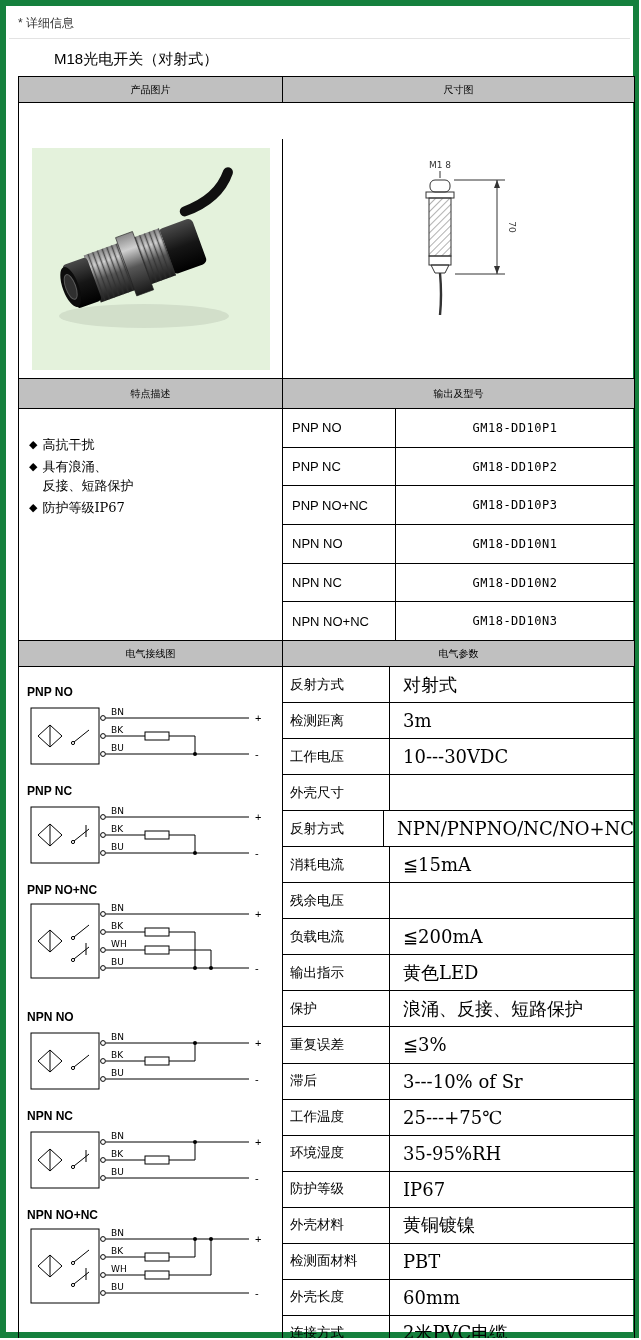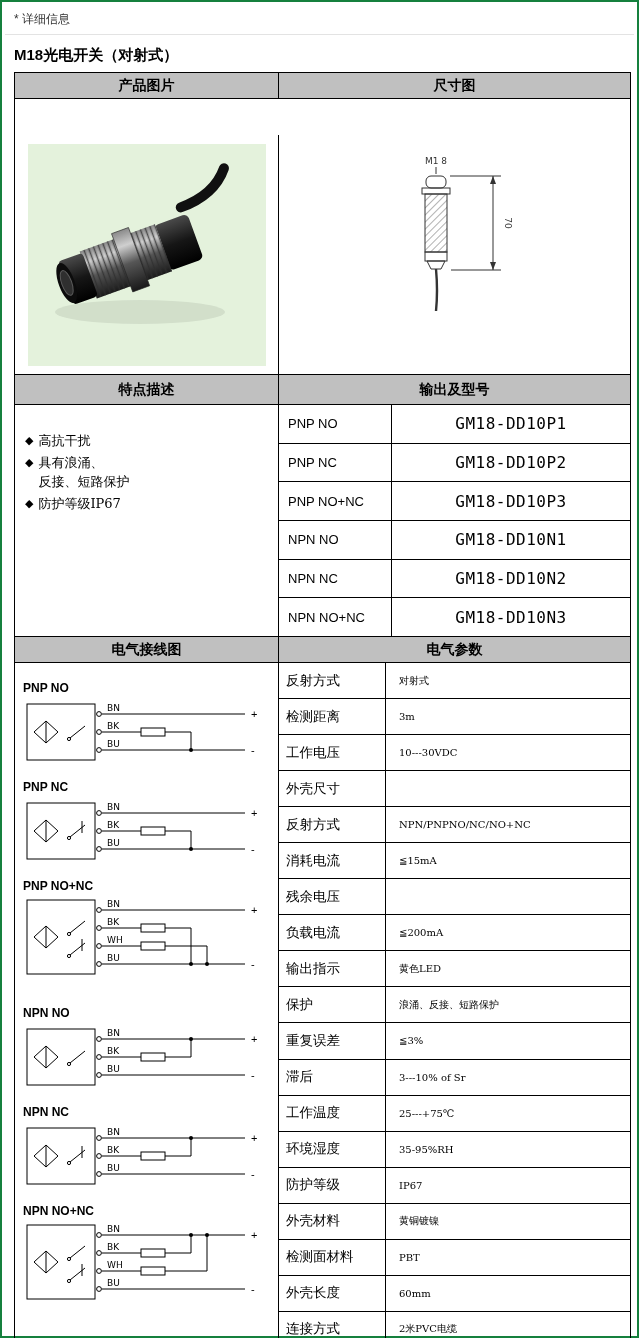--- a/index.html
+++ b/index.html
@@ -1,51 +1,51 @@
 <!DOCTYPE html>
 <html style="--header-bg: #c0c0c0; --photo-bg: #e4f2dc; --border: #000000;"><head>
 <meta charset="utf-8">
 <style>
   :root { --header-bg:#c0c0c0; --photo-bg:#e4f2dc; --border:#000000; }
   * { box-sizing:border-box; margin:0; padding:0; }
   body { margin:0; background:#fff; }
-  .page { width:639px; height:1338px; border:2px solid #15803d; background:#fff;
+  .page { width:639px; height:1338px; border:6px solid #15803d; background:#fff;
           font-family:"Liberation Sans","DejaVu Sans",sans-serif; color:#000; }
   .note { font-size:12px; color:#333; padding:9px 12px 6px; }
   .divider { border-top:1px solid #e3e3e3; margin:0 3px; }
-  .title { font-size:15px; font-weight:bold; padding:11px 0 7px 12px; }
+  .title { font-size:15px; font-weight:normal; padding:11px 0 7px 12px;margin-left:36px; }
   .tbl { width:617px; margin-left:12px; border:1px solid var(--border); }
   .row { display:flex; border-bottom:1px solid var(--border); }
   .row:last-child { border-bottom:none; }
   .lcol { width:264px; border-right:1px solid var(--border); }
   .rcol { width:351px; }
   .hdr-cell { background:var(--header-bg); display:flex; align-items:center; justify-content:center;
-              font-weight:bold; font-size:14px; }
+              font-weight:normal; font-size:10px; }
   .photo-cell, .dim-cell { display:flex; align-items:center; justify-content:center; overflow:hidden;margin-top:36px; }
   
   .features-cell { padding:26px 8px 0 10px; font-family:"DejaVu Serif","Liberation Serif",serif;
                    font-size:13px; line-height:1.5; }
   .feature-item { display:flex; margin-bottom:2px; }
   .bullet { margin-right:5px; font-size:11px; padding-top:2px; }
   .feature-text { white-space:pre-line; }
   
   .models-cell { display:flex; flex-direction:column; }
   .model-row { flex:1; display:flex; border-bottom:1px solid var(--border); }
   .model-row:last-child { border-bottom:none; }
   .model-type { width:112px; display:flex; align-items:center; padding-left:9px; font-size:13px; }
   .model-num { flex:1; border-left:1px solid var(--border); display:flex; align-items:center;
                justify-content:center; font-family:"DejaVu Sans Mono","Liberation Mono",monospace;
-               font-size:16px; letter-spacing:0.5px; }
+               font-size:12px; letter-spacing:0.5px; }
   
   .params-cell { display:flex; flex-direction:column; font-family:"DejaVu Serif","Liberation Serif",serif; }
   .param-row { flex:1; display:flex; border-bottom:1px solid var(--border);text-align:center; }
   .param-row:last-child { border-bottom:none; }
   .param-label { width:107px; border-right:1px solid var(--border); display:flex; align-items:center;
                  padding-left:7px; font-size:13.5px; }
-  .param-value { flex:1; display:flex; align-items:center; padding-left:13px; font-size:10px; }
+  .param-value { flex:1; display:flex; align-items:center; padding-left:13px; font-size:18px; }
   
   .wiring-cell { padding:18px 0 0 8px; }
   .diagram { margin-bottom:12px; }
   .diagram:nth-child(4) { margin-top:24px; }
   .diag-label { font-weight:bold; font-size:12px; margin-bottom:1px; }
 </style>
 </head>
 <body>
 
 <div class="page">

